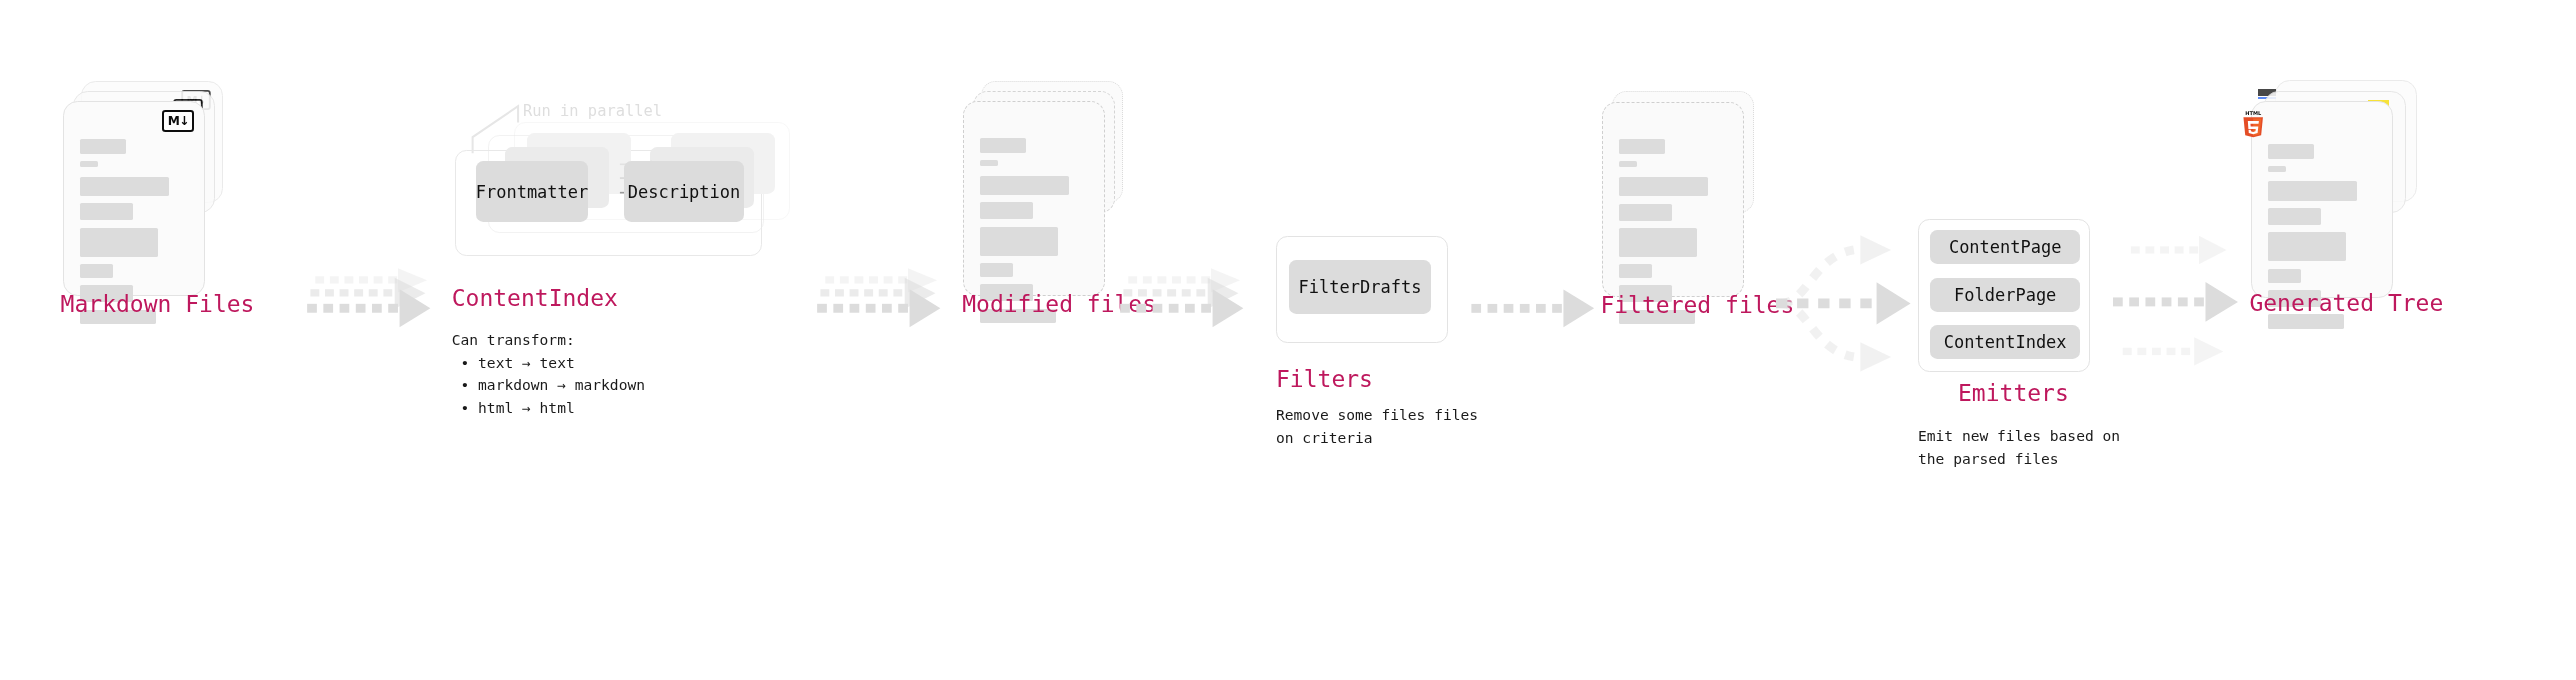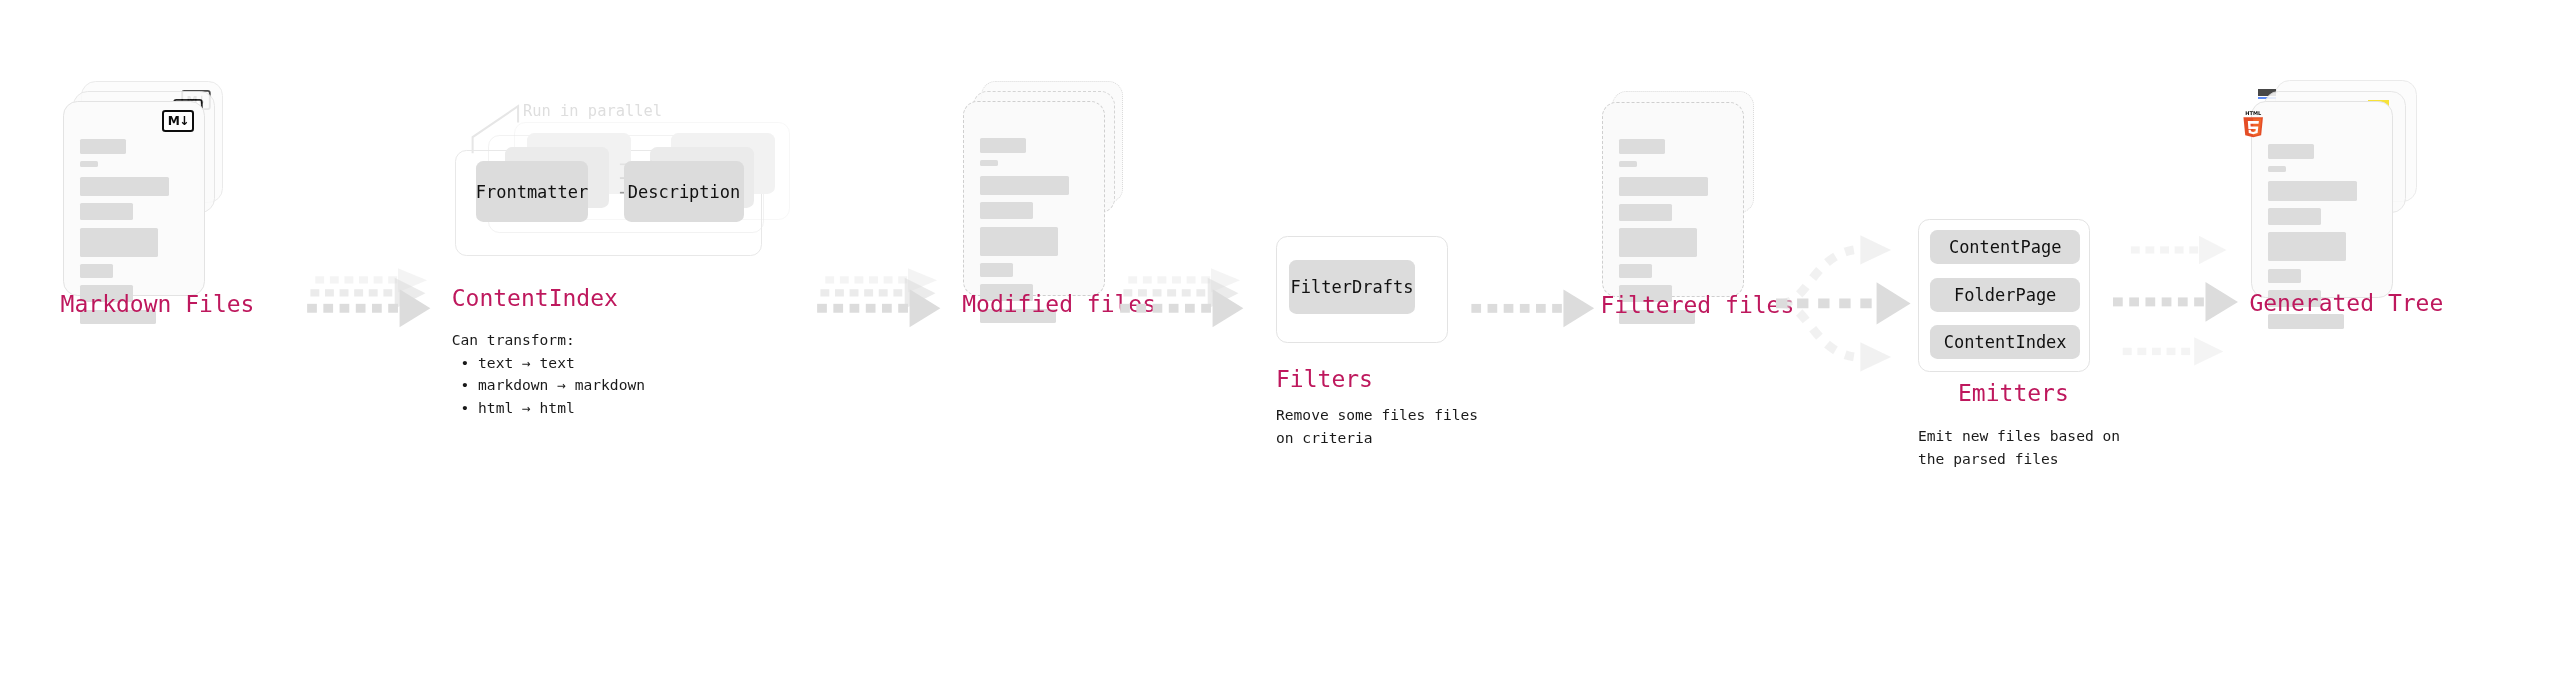--- a/index.html
+++ b/index.html
@@ -278,21 +278,21 @@
           <rect x="80" y="38" width="12" height="11"></rect>
             <rect x="100" y="38" width="12" height="11"></rect>
           <polygon points="114,20 152,43.5 114,67"></polygon>
         </g>
       </g>
     </svg>
   </div>
 
   <div class="node" style="left:1276px;top:236px;">
     <div class="frame white" style="left:0px;top:0px;width:172px;height:107px;"></div>
-    <div class="chip" style="left:13px;top:24.4px;width:126px;height:54px;">
+    <div class="chip" style="left:13px;top:24.4px;width:142px;height:54px;">
       <span>FilterDrafts</span>
     </div>
     <div class="title" style="left:0px;top:130px;">Filters</div>
     <div class="caption" style="left:0px;top:168px;">Remove some files files
 on criteria</div>
   </div>
 
   <div class="arrowwrap" style="left:1471px;top:291px;">
     <svg width="130" height="42" viewBox="0 0 160 52">
       <g fill="#dcdcdc">

